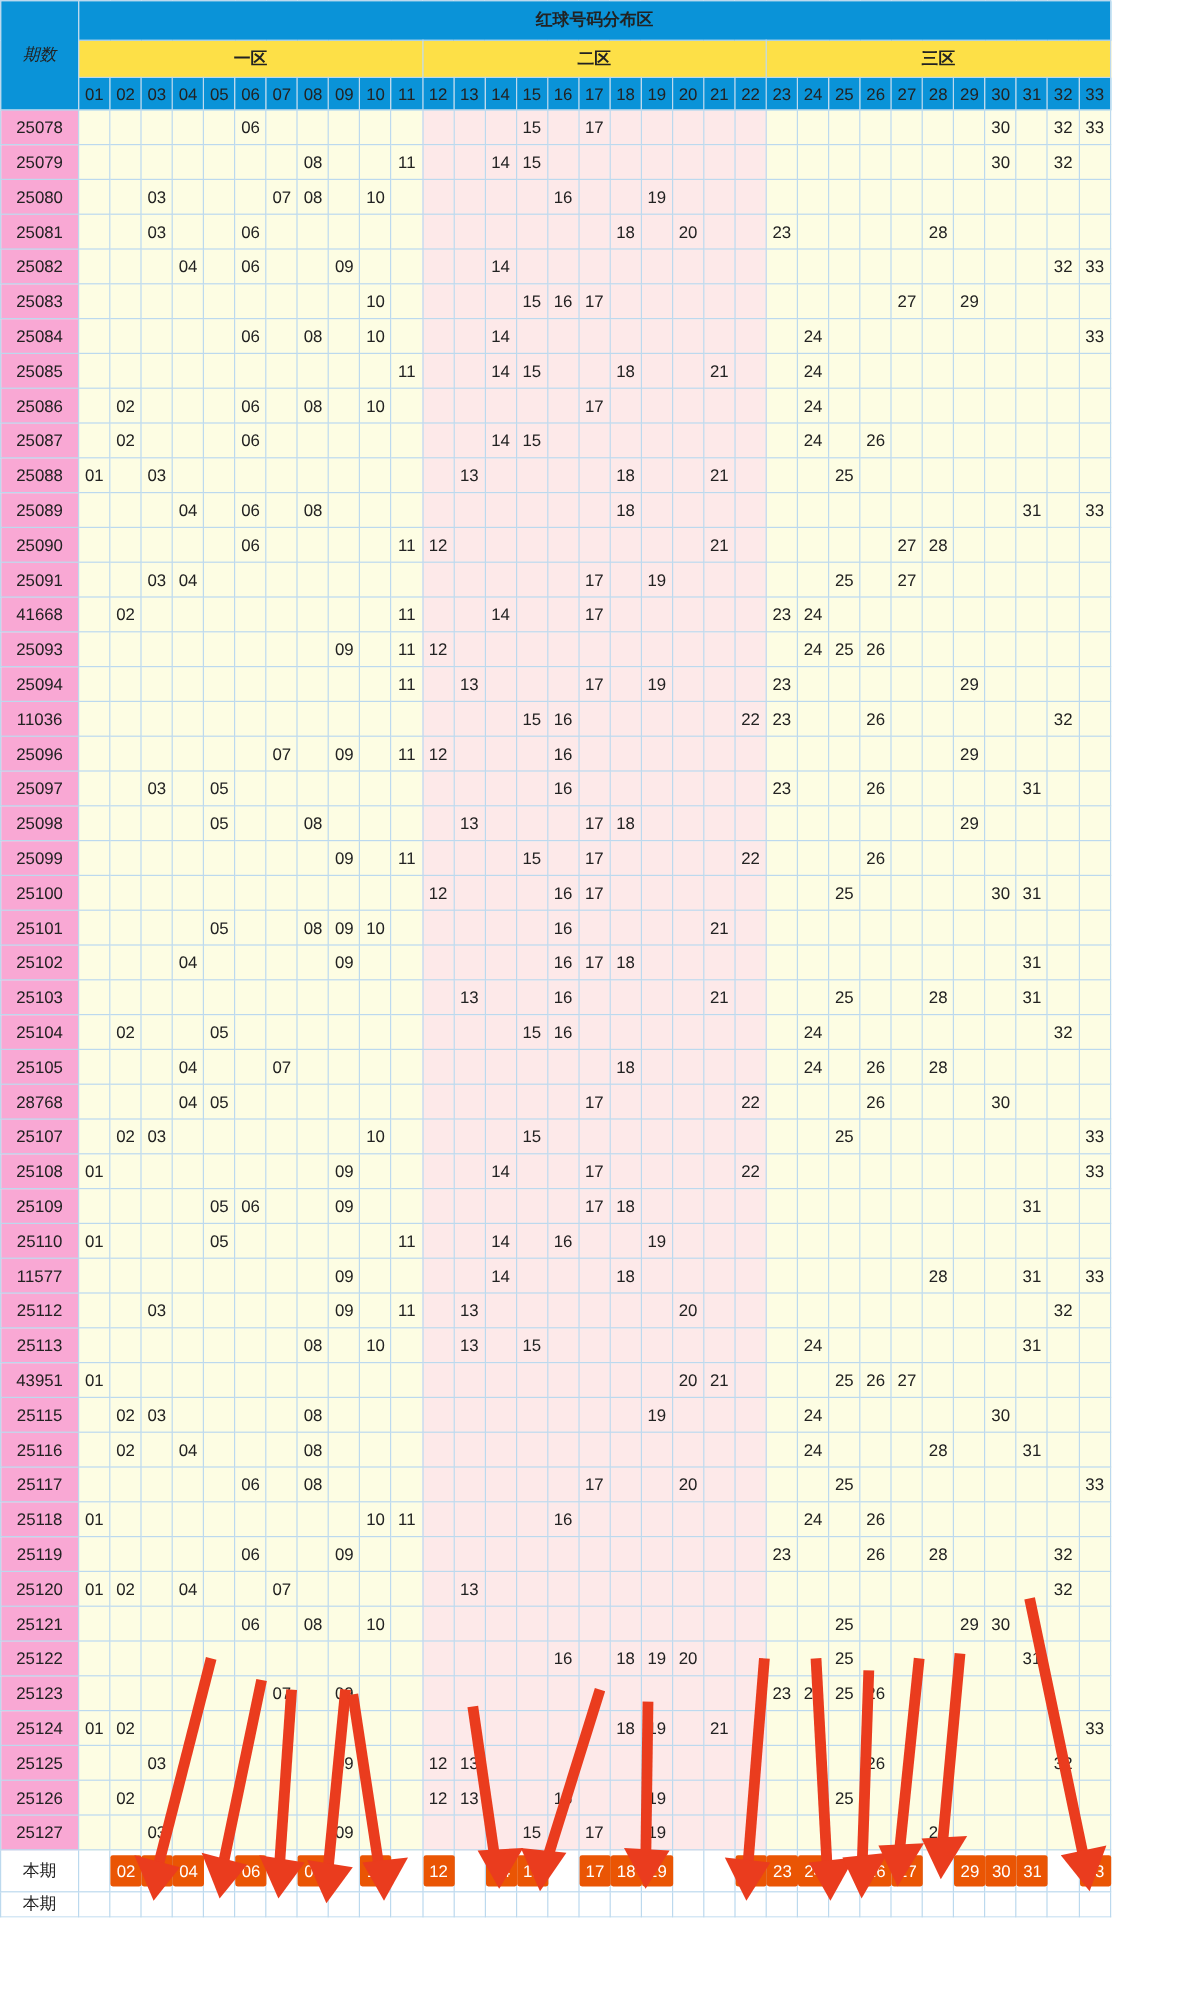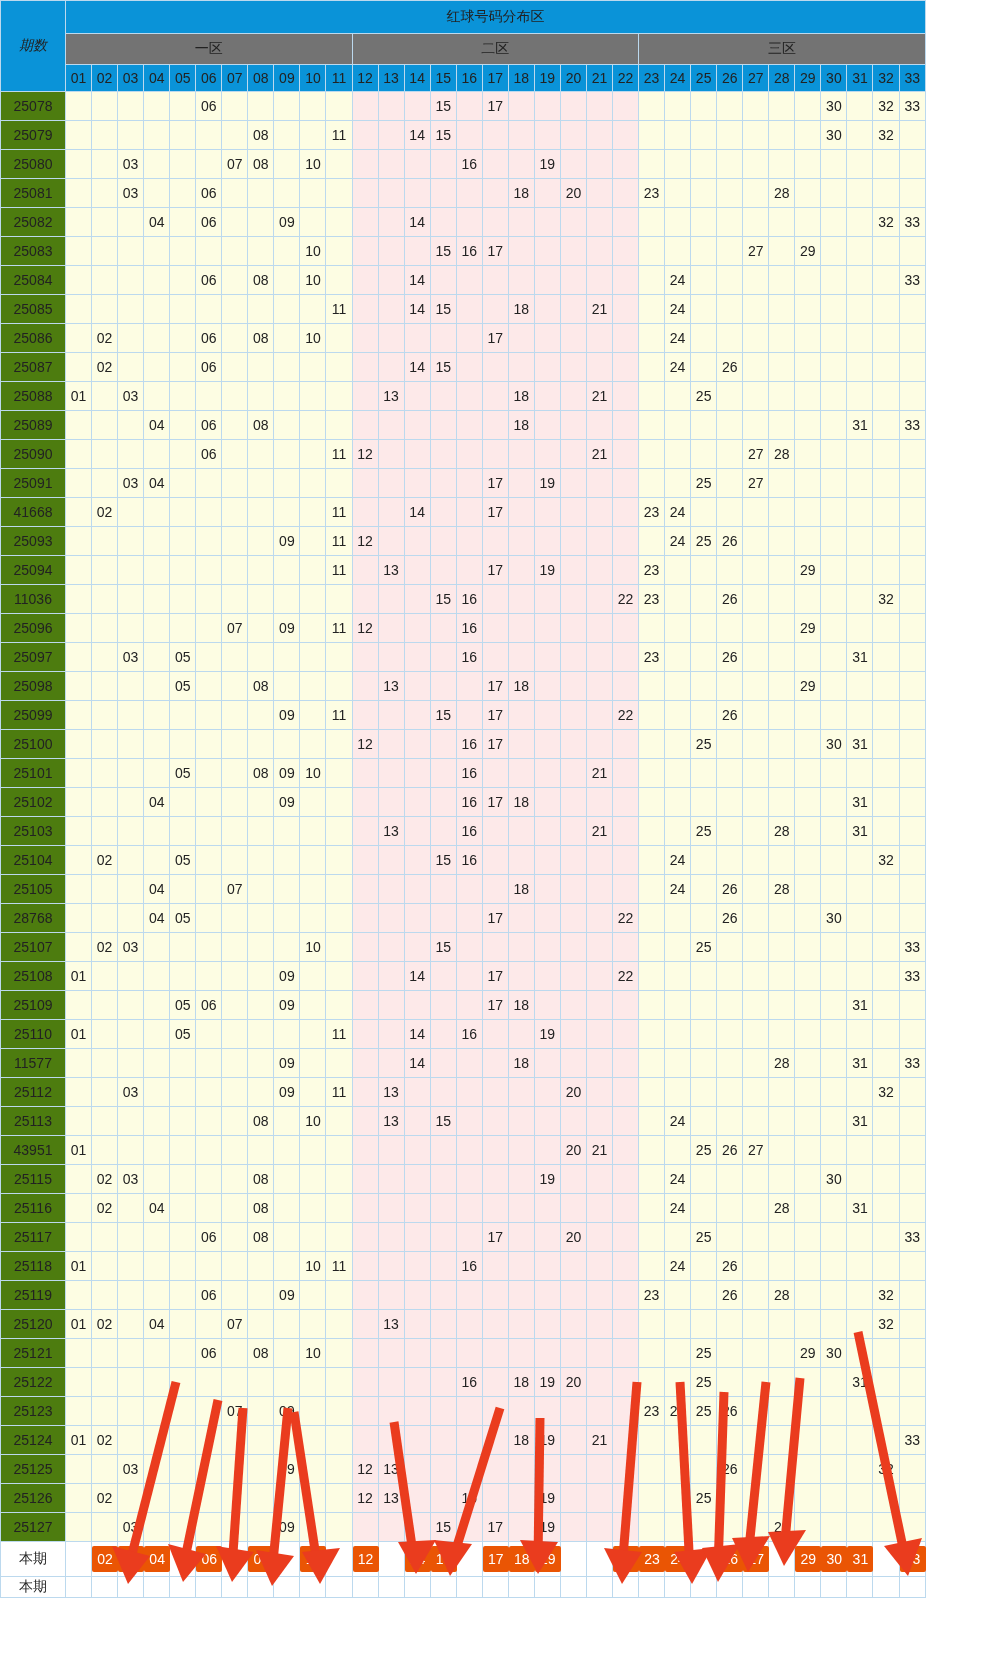--- a/index.html
+++ b/index.html
@@ -1,24 +1,24 @@
 <!DOCTYPE html>
 <html><head>
 <meta charset="utf-8">
 <style>
   html,body{margin:0;padding:0;background:#fff;}
   body{font-family:"Liberation Sans", sans-serif;}
   #wrap{width:990px;position:relative;}
   table.grid{border-collapse:collapse;width:926px;margin:0;table-layout:fixed;}
   table.grid td, table.grid th{border:1px solid #bcd9ee;font-size:14px;text-align:center;padding:0;color:#222;}
-  .hdr-main{background:#0a93d8;color:#fff;font-size:16px;height:32px;border:1px solid #0a93d8;font-weight:normal;}
-  .hdr-zone{background:#737373;color:#fff;font-size:15px;height:30px;border:1px solid #2aa7e4;font-weight:normal;}
+  .hdr-main{background:#0a93d8;color:#fff;font-size:16px;height:32px;border:1px solid #0a93d8;font-weight:bold;}
+  .hdr-zone{background:#fde047;color:#fff;font-size:15px;height:30px;border:1px solid #2aa7e4;font-weight:bold;}
   .hdr-num{background:#0a93d8;color:#fff;font-size:13px;height:26px;border:1px solid #2aa7e4;font-weight:normal;}
   .hdr-issue{background:#0a93d8;color:#fff;font-size:15px;border:1px solid #0a93d8;font-weight:normal;width:64px;font-style:italic;}
-  td.issue{background:#4d7c0f;font-size:14px;height:28px;color:#333;width:64px;}
+  td.issue{background:#f9a8d4;font-size:14px;height:28px;color:#333;width:64px;}
   td.z1{background:#fdfde3;}
   td.z2{background:#fde9e9;}
   td.z3{background:#fdfde3;}
   td.num{height:28px;}
   tr.cur td{height:34px;}
   td.cur-label{background:#fff;font-size:15px;}
   .ball{display:inline-block;width:26px;height:26px;line-height:26px;background:#ea5504;color:#fff;font-size:14px;border-radius:2px;}
   .arrow-layer{position:absolute;left:0;top:0;width:990px;height:1678px;pointer-events:none;}
   td.last-row{height:20px;background:#fff;font-size:14px;}
 </style>

